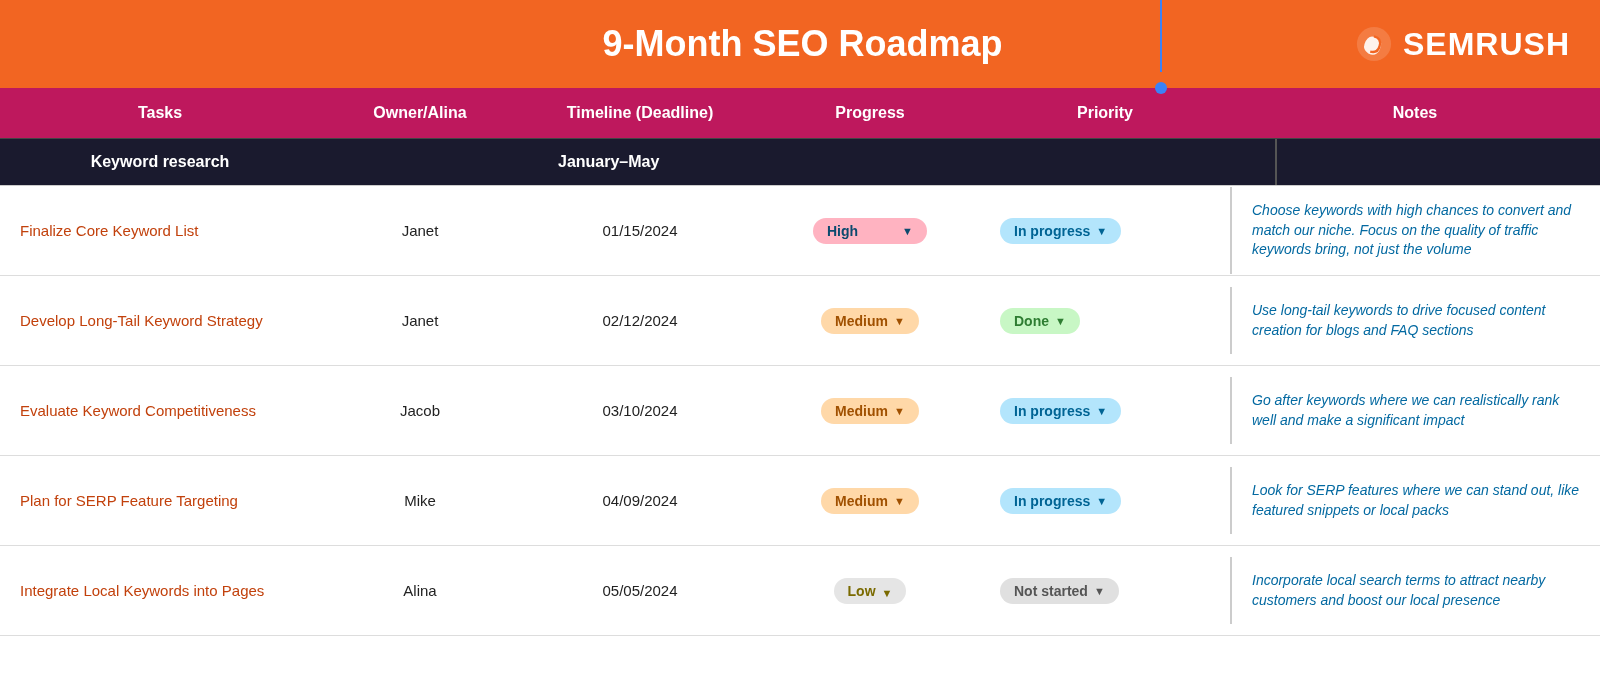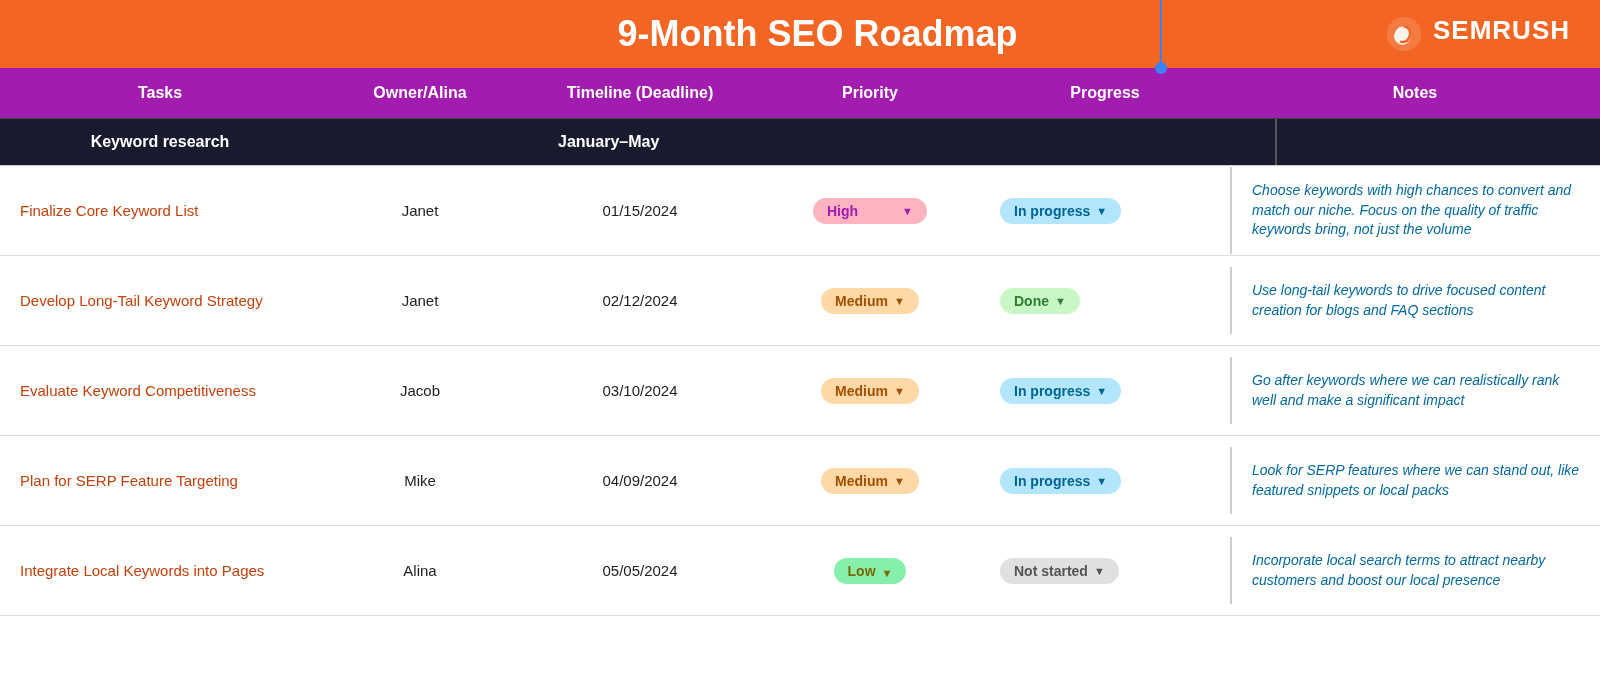--- a/index.html
+++ b/index.html
@@ -10,36 +10,36 @@
       min-height: 676px;
     }
 
     
     .header {
       background: #f26522;
       display: flex;
       align-items: center;
       justify-content: space-between;
       padding: 0 30px;
-      height: 68px;
+      height: 88px;
       position: relative;
     }
     .header-title {
       color: #fff;
       font-size: 36px;
       font-weight: 900;
       flex: 1;
       text-align: center;
     }
     .semrush-logo {
       display: flex;
-      align-items: flex-start;
+      align-items: flex-end;
       gap: 10px;
       color: #fff;
-      font-size: 26px;
+      font-size: 32px;
       font-weight: 900;
       letter-spacing: 1px;
       white-space: nowrap;
     }
     .semrush-icon {
       width: 38px;
       height: 38px;
     }
     
     .blue-dot {
@@ -57,21 +57,21 @@
       position: absolute;
       top: 0;
       left: 1160px;
       width: 2px;
       height: 72px;
       background: #3b82f6;
     }
 
     
     .col-headers {
-      background: #a21caf;
+      background: #be185d;
       display: grid;
       grid-template-columns: 320px 200px 240px 220px 250px 1fr;
       padding: 0;
       border-bottom: 1px solid #444;
     }
     .col-header {
       color: #fff;
       font-weight: 700;
       font-size: 16px;
       padding: 16px 20px;
@@ -156,29 +156,29 @@
       align-items: center;
       gap: 6px;
       padding: 5px 14px;
       border-radius: 20px;
       font-weight: 600;
       font-size: 14px;
       cursor: pointer;
     }
     .badge-high {
       background: #ffb3c1;
-      color: #a21caf;
+      color: #0c4a6e;
       gap: 44px;
     }
     .badge-medium {
       background: #ffd8a8;
       color: #a05000;
     }
     .badge-low {
-      background: #86efac;
+      background: #e5e5e5;
       color: #7a6a00;
       align-items: flex-end;
     }
     .badge-inprogress {
       background: #b3e5fc;
       color: #006494;
     }
     .badge-done {
       background: #c8f7c5;
       color: #2e7d32;
@@ -206,22 +206,22 @@
     </svg>
     <span>SEMRUSH</span>
   </div>
   <div class="blue-dot"></div>
 </div>
 
 <div class="col-headers">
   <div class="col-header">Tasks</div>
   <div class="col-header">Owner/Alina</div>
   <div class="col-header">Timeline (Deadline)</div>
+  <div class="col-header">Progress</div>
   <div class="col-header">Priority</div>
-  <div class="col-header">Progress</div>
   <div class="col-header">Notes</div>
 </div>
 
 <div class="section-row">
   <div class="section-label">Keyword research</div>
   <div class="section-empty"></div>
   <div class="section-timeline">January–May</div>
   <div class="section-empty"></div>
   <div class="section-empty"></div>
   <div class="section-empty section-notes-border"></div>

